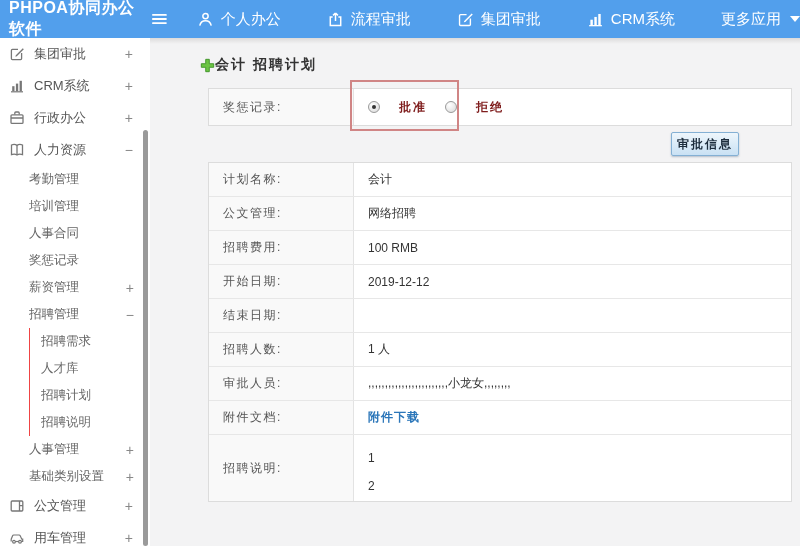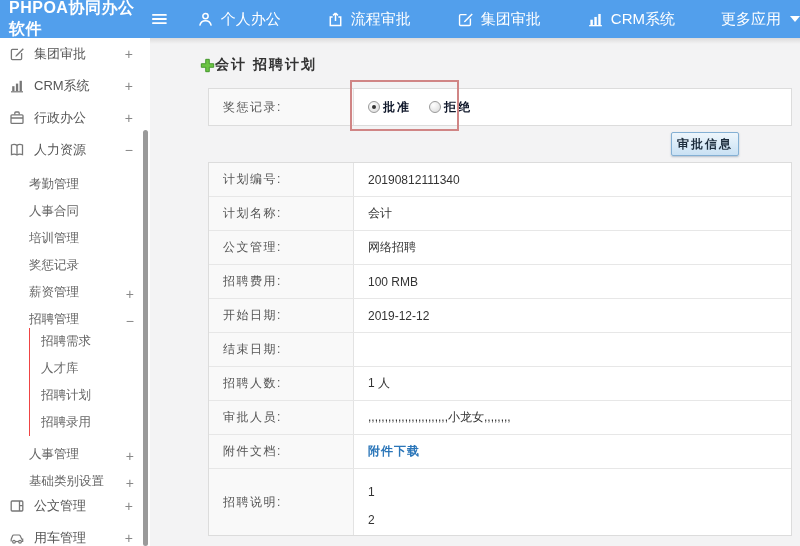--- a/index.html
+++ b/index.html
@@ -16,21 +16,21 @@
   .nav-item .icon { width:17px; height:17px; display:inline-flex; }
   .nav-item .caret { width:10px; height:6px; display:inline-flex; margin-left:2px; }
   .icon svg, .caret svg, .menu-btn svg { width:100%; height:100%; }
 
   
   .sidebar { position:absolute; top:38px; left:0; width:150px; bottom:0; background:#fff; z-index:4; }
   .side-item { display:flex; align-items:center; cursor:pointer; color:#555; }
   .side-item.lv1 { height:32px; font-size:13px; padding-left:9px; }
   .side-item.lv1 .s-icon { width:16px; height:16px; margin-right:9px; color:#777; flex:0 0 16px; }
   .s-icon svg { width:100%; height:100%; }
-  .side-item.lv2 { height:27px; font-size:12.5px; padding-left:29px; color:#666;align-items:flex-end; }
+  .side-item.lv2 { height:27px; font-size:12.5px; padding-left:29px; color:#666; }
   .side-item.lv3 { height:27px; font-size:12.5px; margin-left:29px; padding-left:11px;
     border-left:1px solid #ef4444; color:#666; }
   .expand { margin-left:auto; margin-right:17px; color:#888; font-size:14px; line-height:1; }
   .lv2 .expand { margin-right:16px; }
   .side-thumb { position:absolute; right:2px; top:92px; bottom:0; width:5px;
     background:#9a9a9a; border-radius:3px; cursor:pointer; }
 
   
   .content { position:absolute; left:150px; top:38px; right:0; bottom:0; background:#f3f3f4; overflow:hidden; }
   .content-shadow { height:6px; background:linear-gradient(#dcdbdb,#f3f3f4); }
@@ -41,22 +41,22 @@
 
   .form-wrap { margin:12px 0 0 58px; width:584px; }
   .block { border:1px solid #dcdcdc; background:#fff; }
   .f-row { display:flex; min-height:34px; border-bottom:1px solid #e7e7e7; }
   .f-row:last-child { border-bottom:none; }
   .cell-label { width:145px; flex:0 0 145px; background:#f9f9f9; border-right:1px solid #e3e3e3;
     display:flex; align-items:center; padding-left:14px; font-size:12px; color:#555; letter-spacing:1.5px; }
   .cell-value { flex:1; display:flex; align-items:center; padding-left:14px; font-size:12px; color:#333; }
   .approval-block .f-row { min-height:36px; border-bottom:none; }
 
-  .radio-opt { display:flex; align-items:center; gap:3px; margin-right:18px;
-    font-size:12px; font-weight:bold; color:#0f172a; cursor:pointer; letter-spacing:2px; }
+  .radio-opt { display:flex; align-items:center; gap:19px; margin-right:18px;
+    font-size:12px; font-weight:bold; color:#7f1d1d; cursor:pointer; letter-spacing:2px; }
   .radio { width:12px; height:12px; border-radius:50%; border:1px solid #9a9a9a;
     background:radial-gradient(circle at 35% 30%, #fff, #d8d8d8); position:relative; flex:0 0 12px; }
   .radio.checked::after { content:""; position:absolute; left:3px; top:3px; width:4px; height:4px;
     background:#333; border-radius:50%; }
 
   .btn-row { height:36px; display:flex; align-items:center; justify-content:flex-end; padding-right:53px; }
   .approve-btn { height:24px; padding:0 5px; font-size:12px; font-weight:bold; color:#1c2c3c;
     background:linear-gradient(#eef6fc,#c9e1f4); border:1px solid var(--button_border,#84b0d4);
     border-radius:2px; box-shadow:0 1px 2px rgba(60,90,120,.35); cursor:pointer; letter-spacing:2px;
     font-family:"Liberation Sans","DejaVu Sans",sans-serif; }
@@ -162,24 +162,24 @@
             <path d="M8 3.4C6.6 2.4 4 2.4 2.5 3v9.6c1.5-.6 4.1-.6 5.5.4 1.4-1 4-1 5.5-.4V3C12 2.4 9.4 2.4 8 3.4z"></path>
             <path d="M8 3.4V13"></path>
           </svg></span>
         <span>人力资源</span>
         <span class="expand">−</span>
       </div>
       <div class="side-item lv2">
         <span>考勤管理</span>
       </div>
       <div class="side-item lv2">
+        <span>培训管理</span>
+      </div>
+      <div class="side-item lv2">
         <span>人事合同</span>
-      </div>
-      <div class="side-item lv2">
-        <span>培训管理</span>
       </div>
       <div class="side-item lv2">
         <span>奖惩记录</span>
       </div>
       <div class="side-item lv2">
         <span>薪资管理</span>
         <span class="expand">+</span>
       </div>
       <div class="side-item lv2">
         <span>招聘管理</span>
@@ -188,21 +188,21 @@
       <div class="side-item lv3">
         <span>招聘需求</span>
       </div>
       <div class="side-item lv3">
         <span>人才库</span>
       </div>
       <div class="side-item lv3">
         <span>招聘计划</span>
       </div>
       <div class="side-item lv3">
-        <span>招聘录用</span>
+        <span>招聘说明</span>
       </div>
       <div class="side-item lv2">
         <span>人事管理</span>
         <span class="expand">+</span>
       </div>
       <div class="side-item lv2">
         <span>基础类别设置</span>
         <span class="expand">+</span>
       </div>
       <div class="side-item lv1">
@@ -254,26 +254,20 @@
           </div>
       </div>
     </div>
 
     <div class="btn-row">
       <button class="approve-btn">审批信息</button>
     </div>
 
     <div class="block" id="detail-table">
         <div class="f-row">
-          <div class="cell-label">计划编号:</div>
-          <div class="cell-value">
-            <span>20190812111340</span>
-          </div>
-        </div>
-        <div class="f-row">
           <div class="cell-label">计划名称:</div>
           <div class="cell-value">
             <span>会计</span>
           </div>
         </div>
         <div class="f-row">
           <div class="cell-label">公文管理:</div>
           <div class="cell-value">
             <span>网络招聘</span>
           </div>

